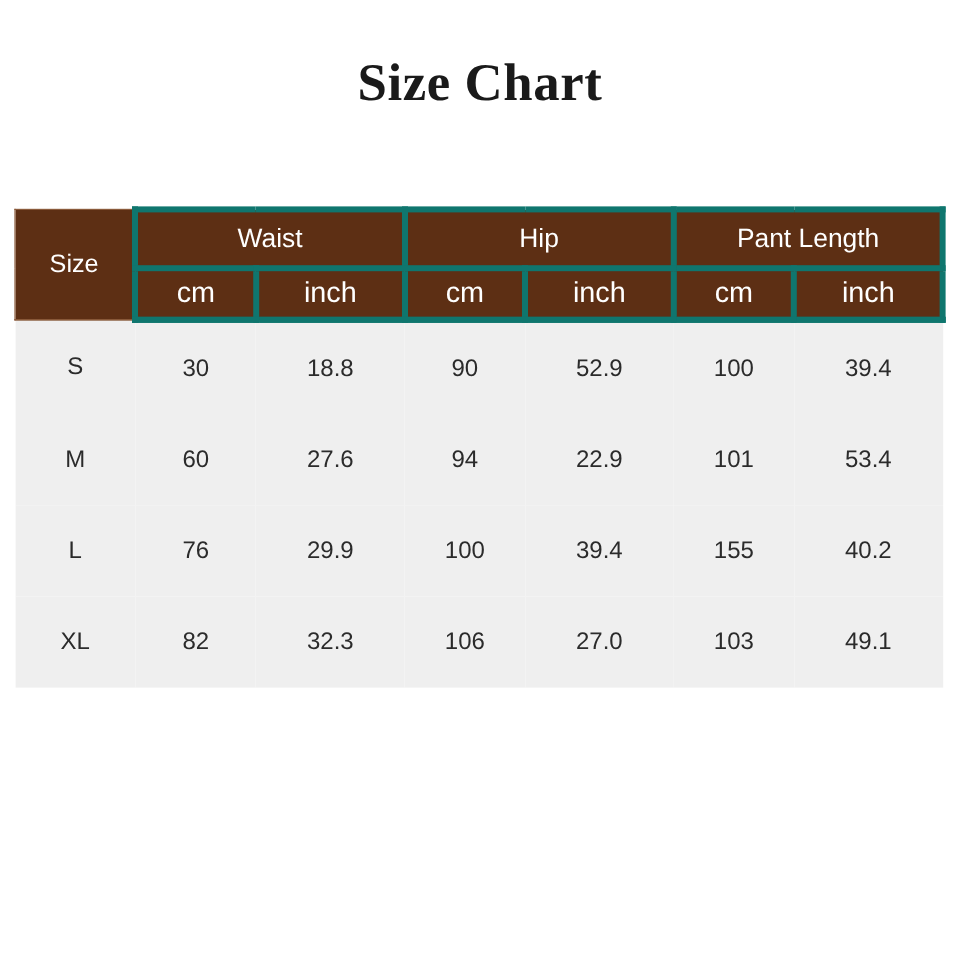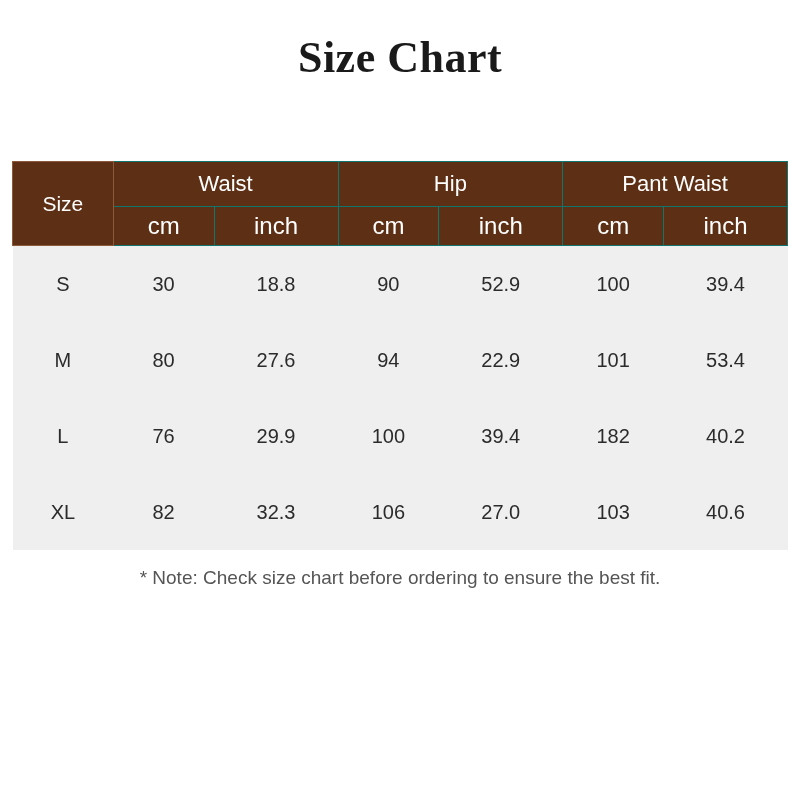--- a/index.html
+++ b/index.html
@@ -20,21 +20,21 @@
     box-sizing: border-box;
   }
   .title {
     text-align: center;
     font-family: "Liberation Serif", serif;
     font-size: 44px;
     font-weight: 700;
     color: #1a1a1a;
     letter-spacing: 0.5px;
     padding-top: 33px;
-    margin: 1px;
+    margin: 12px;
     line-height: 1.1;
   }
   .table-wrap {
     position: absolute;
     left: 12px;
     top: 160px;
     width: 776px;
   }
   table.size-chart {
     width: 100%;
@@ -44,21 +44,21 @@
   table.size-chart th,
   table.size-chart td {
     text-align: center;
     vertical-align: middle;
   }
   thead th {
     background: #5d2f14;
     color: #ffffff;
     font-weight: 400;
     font-size: 21px;
-    border: 1px solid #0f766e;
+    border: 5px solid #0f766e;
     padding: 0;
   }
   th.size-head {
     font-size: 21px;
     border: 1px solid #8a5a3b;
   }
   .head-top {
     height: 44px;
     font-size: 22px;
   }
@@ -101,21 +101,21 @@
         <col style="width:13%">
         <col style="width:16%">
         <col style="width:13%">
         <col style="width:16%">
       </colgroup>
       <thead>
         <tr>
           <th class="size-head" rowspan="2">Size</th>
           <th class="head-top" colspan="2">Waist</th>
           <th class="head-top" colspan="2">Hip</th>
-          <th class="head-top" colspan="2">Pant Waist</th>
+          <th class="head-top" colspan="2">Pant Length</th>
         </tr>
         <tr>
           <th class="head-sub">cm</th>
           <th class="head-sub">inch</th>
           <th class="head-sub">cm</th>
           <th class="head-sub">inch</th>
           <th class="head-sub">cm</th>
           <th class="head-sub">inch</th>
         </tr>
       </thead>
@@ -124,44 +124,43 @@
           <td>S</td>
           <td>30</td>
           <td>18.8</td>
           <td>90</td>
           <td>52.9</td>
           <td>100</td>
           <td>39.4</td>
         </tr>
         <tr class="alt">
           <td>M</td>
-          <td>80</td>
+          <td>60</td>
           <td>27.6</td>
           <td>94</td>
           <td>22.9</td>
           <td>101</td>
           <td>53.4</td>
         </tr>
         <tr class="alt">
           <td>L</td>
           <td>76</td>
           <td>29.9</td>
           <td>100</td>
           <td>39.4</td>
-          <td>182</td>
+          <td>155</td>
           <td>40.2</td>
         </tr>
         <tr class="alt">
           <td>XL</td>
           <td>82</td>
           <td>32.3</td>
           <td>106</td>
           <td>27.0</td>
           <td>103</td>
-          <td>40.6</td>
+          <td>49.1</td>
         </tr>
       </tbody>
     </table>
   </div>
 
-  <div class="note">* Note: Check size chart before ordering to ensure the best fit.</div>
 
 </div>
 
 </body></html>

